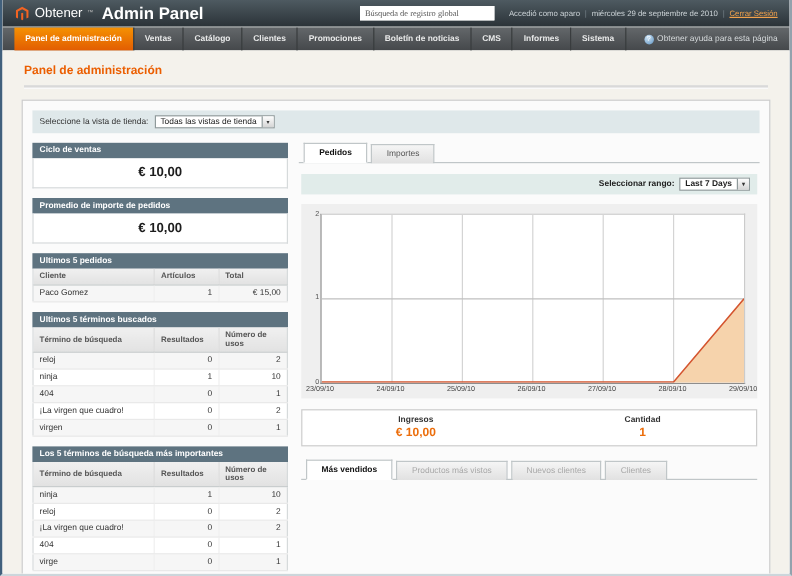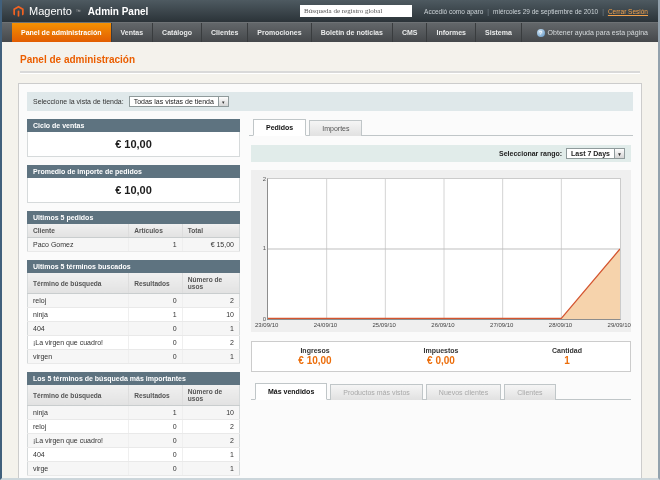--- a/index.html
+++ b/index.html
@@ -4,21 +4,21 @@
 <style>
   html,body{margin:0;padding:0;background:#fff;}
   .page{width:660px;height:480px;box-sizing:border-box;overflow:hidden;
         border-left:2px solid #41607c;border-right:2px solid #93a2ad;border-bottom:2px solid #ccd6db;
         font-family:"Liberation Sans",sans-serif;background:#fff;}
   
   .topbar{height:22px;background:linear-gradient(#4e5a61,#2b3338);display:flex;align-items:center;padding:0 10px;}
   .logo{display:flex;align-items:center;gap:4px;}
   .brand{color:#fff;font-size:11px;}
   .brand-mark{color:#bbb;font-size:5px;vertical-align:top;}
-  .brand-sub{color:#fff;font-weight:bold;font-size:10px;margin-left:3px;}
+  .brand-sub{color:#fff;font-weight:bold;font-size:14px;margin-left:3px;}
   .global-search{margin-left:auto;width:112px;height:12px;box-sizing:border-box;border:1px solid #fff;
         font-size:7px;color:#555;padding:1px 3px;font-family:Liberation Serif, serif;background:#fff;}
   .session{color:#ccd3d7;font-size:6.5px;display:flex;align-items:center;gap:4px;margin-left:12px;white-space:nowrap;}
   .session .sep{color:#76828a;}
   .logout-link{color:#f3a24b;text-decoration:underline;cursor:pointer;}
   
   .menu{height:19px;background:linear-gradient(#63676a,#45484b);border-top:1px solid #6e7275;display:flex;align-items:stretch;padding-left:10px;}
   .nav-list{display:flex;list-style:none;margin:0;padding:0;}
   .nav-item{display:flex;align-items:center;padding:0 9px;color:#e9eaea;font-size:7px;font-weight:bold;
         border-right:1px solid #393c3e;cursor:pointer;white-space:nowrap;}
@@ -84,21 +84,21 @@
 <body>
 
 <div class="page">
 
   <div class="topbar">
     <div class="logo">
       <svg width="13" height="13" viewBox="0 0 20 20" aria-hidden="true">
         <path d="M10 1 2 5.6v9L4.6 16V7.2L10 4.1l5.4 3.1V16L18 14.6v-9z" fill="#F26322"></path>
         <path d="M8.7 17.4V9.3L10 8.5l1.3.8v8.1L10 18.2z" fill="#F26322"></path>
       </svg>
-      <span class="brand">Magento</span>
+      <span class="brand">Obtener</span>
         <span class="brand-mark">™</span>
       <span class="brand-sub">Admin Panel</span>
     </div>
     <input class="global-search" value="Búsqueda de registro global" style="">
     <div class="session">
       <span>Accedió como aparo</span>
       <span class="sep">|</span>
       <span>miércoles 29 de septiembre de 2010</span>
       <span class="sep">|</span>
       <a class="logout-link">Cerrar Sesión</a>
@@ -336,24 +336,20 @@
               </div>
           </div>
 
           <div class="totals">
 
               <div class="total-cell">
                 <div class="total-label">Ingresos</div>
                 <div class="total-value">€ 10,00</div>
               </div>
 
-              <div class="total-cell">
-                <div class="total-label">Impuestos</div>
-                <div class="total-value">€ 0,00</div>
-              </div>
 
 
               <div class="total-cell">
                 <div class="total-label">Cantidad</div>
                 <div class="total-value">1</div>
               </div>
             </div>
 
           <div class="tabs bottom dimmed">
 

